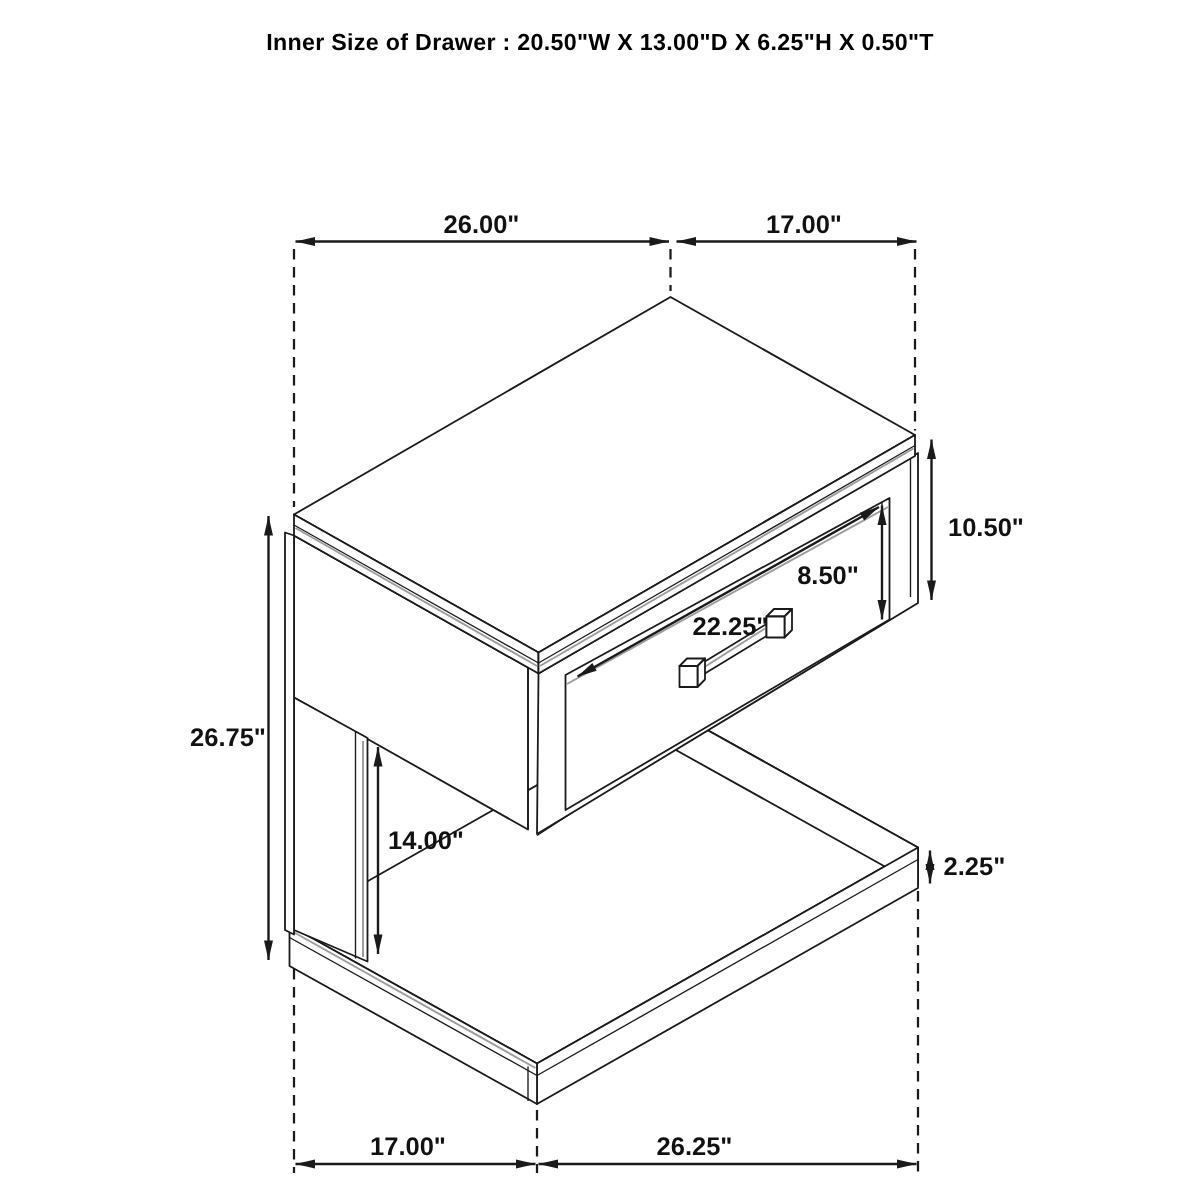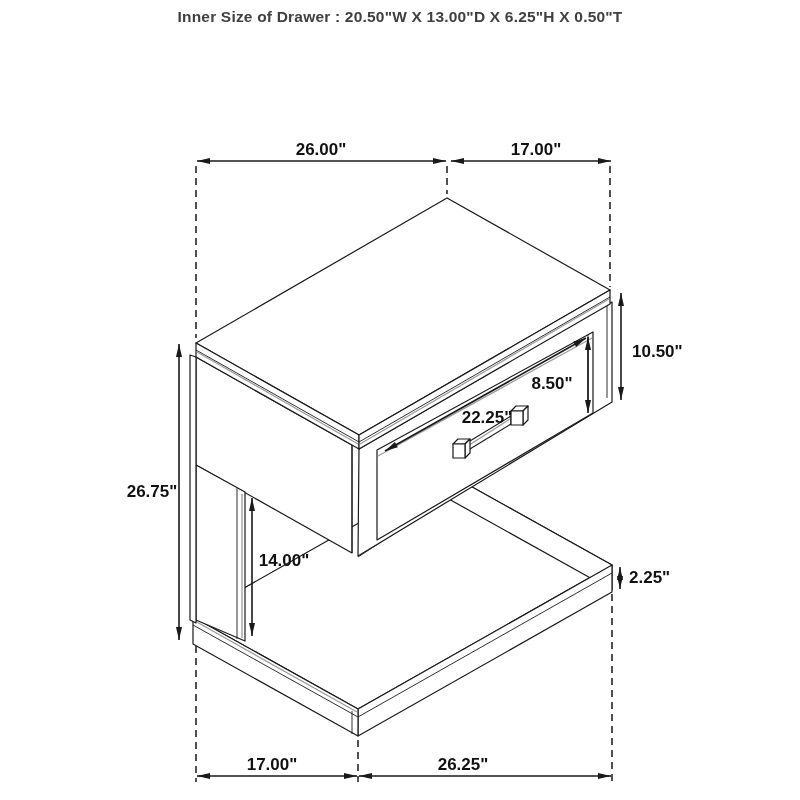--- a/index.html
+++ b/index.html
@@ -1,19 +1,19 @@
 <!DOCTYPE html>
 <html><head>
 <meta charset="utf-8">
 <style>
   html,body{margin:0;padding:0;background:#fff;}
   .stage{position:relative;width:800px;height:800px;background:#fff;overflow:hidden;
          font-family:"Liberation Sans", sans-serif;}
-  .title{position:absolute;top:8px;left:0;width:100%;text-align:center;
-         font-size:15.5px;font-weight:bold;color:#404040;letter-spacing:.2px;}
+  .title{position:absolute;top:20px;left:0;width:100%;text-align:center;
+         font-size:15.5px;font-weight:bold;color:#000000;letter-spacing:.2px;}
   svg{position:absolute;left:0;top:0;}
   .outline{fill:#ffffff;stroke:#1a1a1a;stroke-width:1.2;stroke-linejoin:round;}
   .thin{fill:none;stroke:#1a1a1a;stroke-width:0.9;}
   .accent{fill:none;stroke:#9c9c9c;stroke-width:1.3;}
   .dimtxt{font-family:"Liberation Sans", sans-serif;font-weight:bold;font-size:17px;fill:#111;}
 </style>
 </head>
 <body>
 
 <div class="stage">

